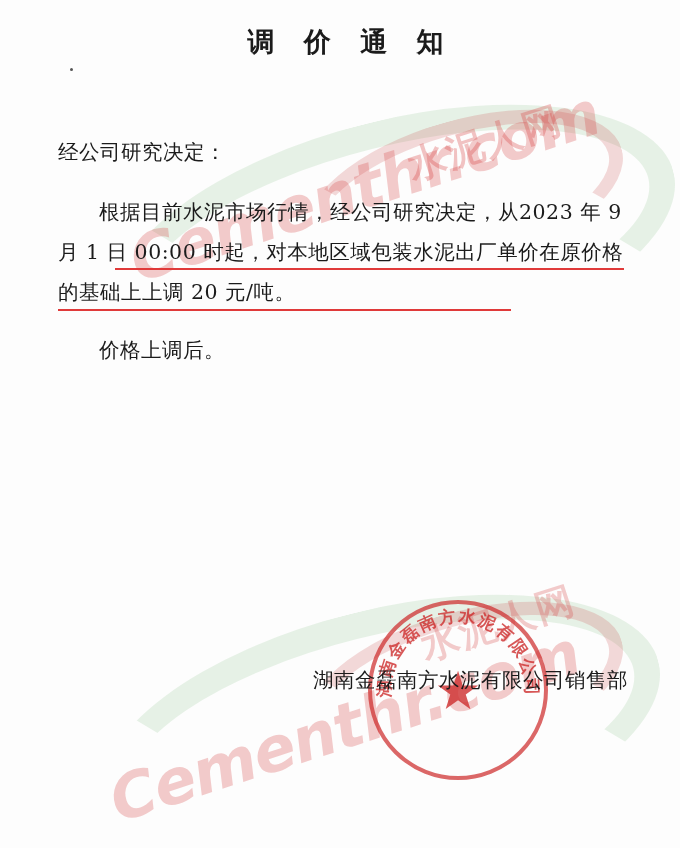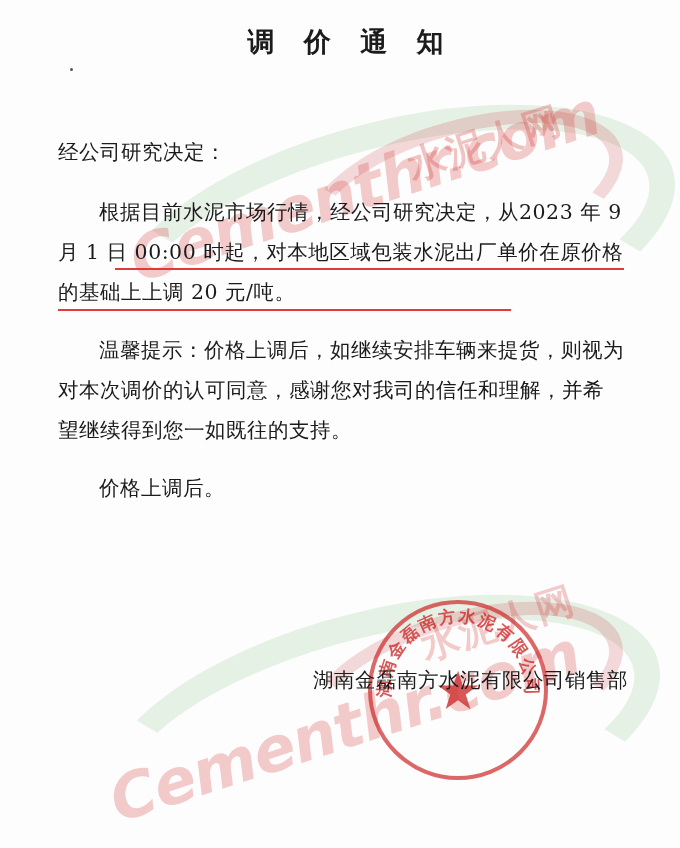--- a/index.html
+++ b/index.html
@@ -218,21 +218,20 @@
   <div class="wm wm-bot-cn">水泥人网</div>
   <div class="wm wm-bot-en">Cementhr.com</div>
 
   <div class="doc-title">调 价 通 知</div>
 
   <div class="dot-mark"></div>
 
   <div class="body-block">
     <p class="para">经公司研究决定：</p>
     <p class="para indent gap-md">根据目前水泥市场行情，经公司研究决定，从2023 年 9 月 1 日 00:00 时起，对本地区域包装水泥出厂单价在原价格的基础上上调 20 元/吨。</p>
-    <p class="para indent gap-lg">温馨提示：价格上调后，如继续安排车辆来提货，则视为对本次调价的认可同意，感谢您对我司的信任和理解，并希望继续得到您一如既往的支持。</p>
     <p class="para indent gap-lg">价格上调后。</p>
   </div>
 
   <div class="underline-1"></div>
   <div class="underline-2"></div>
 
   <div class="stamp">
     <div class="stamp-ring"></div>
     <svg class="stamp-arc" viewBox="0 0 180 180">
       <defs>

